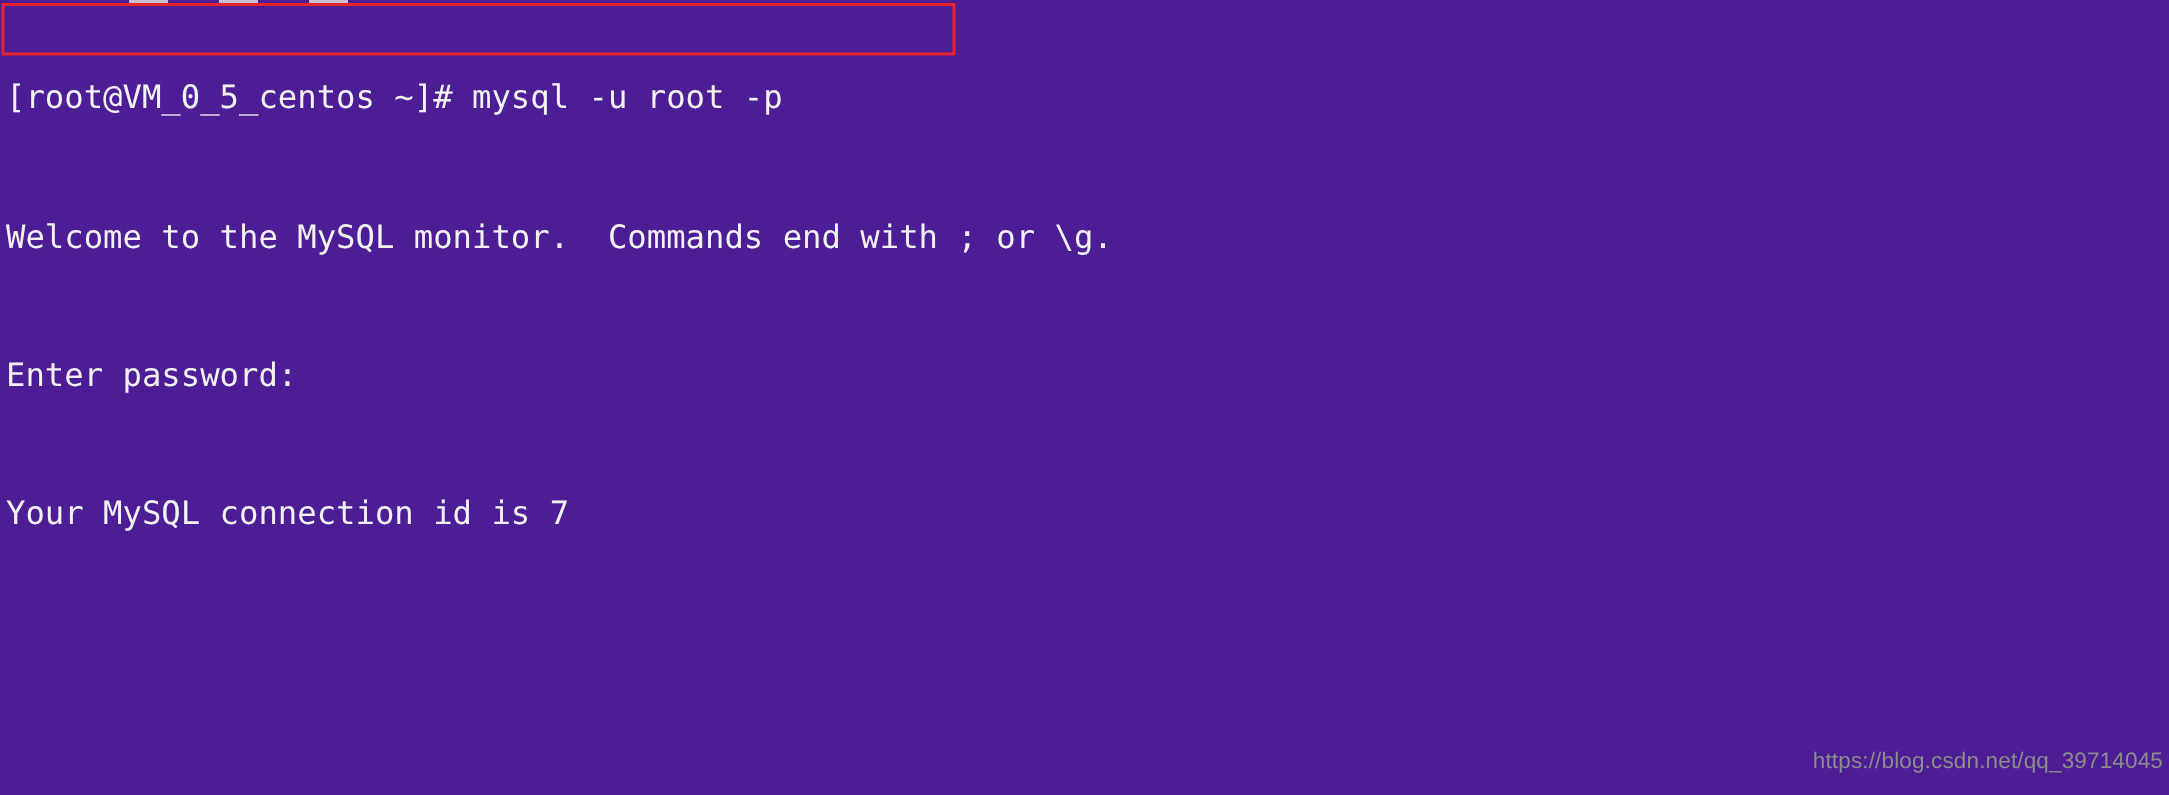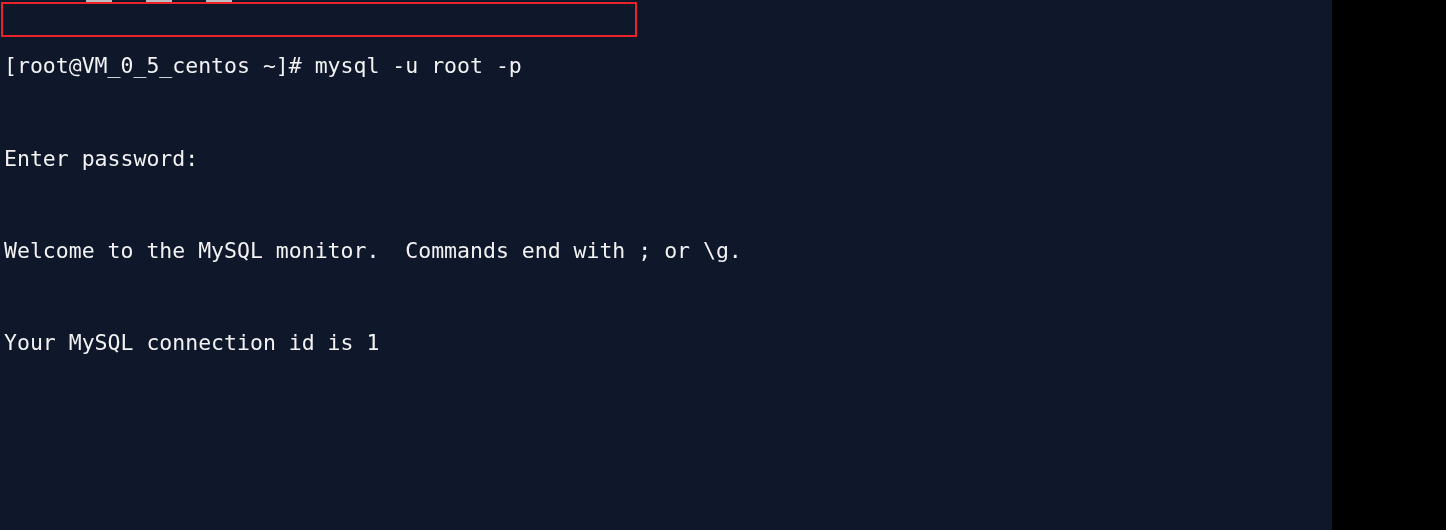--- a/index.html
+++ b/index.html
@@ -10,23 +10,23 @@
   }
   body {
     width: 1446px;
     height: 530px;
     overflow: hidden;
     font-family: "DejaVu Sans Mono", "Liberation Mono", monospace;
   }
 
   #terminal {
     position: relative;
-    width: 1332px;
+    width: 1446px;
     height: 530px;
-    background: #0f172a;
+    background: #4c1d95;
     overflow: hidden;
   }
 
   
   #screen {
     position: absolute;
     left: 4px;
     top: -10px;
     width: 1442px;
     font-size: 21.5px;
@@ -85,33 +85,34 @@
 <body>
 
 <div id="terminal">
 
   <div class="top-fragment" style="left:86px;width:26px;"></div>
   <div class="top-fragment" style="left:146px;width:26px;"></div>
   <div class="top-fragment" style="left:206px;width:26px;"></div>
 
   <div id="screen">
     <div class="line">[root@VM_0_5_centos ~]# mysql -u root -p</div>
+    <div class="line">Welcome to the MySQL monitor.  Commands end with ; or \g.</div>
     <div class="line">Enter password:</div>
-    <div class="line">Welcome to the MySQL monitor.  Commands end with ; or \g.</div>
-    <div class="line">Your MySQL connection id is 1</div>
+    <div class="line">Your MySQL connection id is 7</div>
     <div class="line blank"></div>
     
     
     
     
     
     
     
     
     
     
     
   </div>
 
   <div id="annotation-box"></div>
 
+  <div id="watermark">https://blog.csdn.net/qq_39714045</div>
 
 </div>
 
 </body></html>

